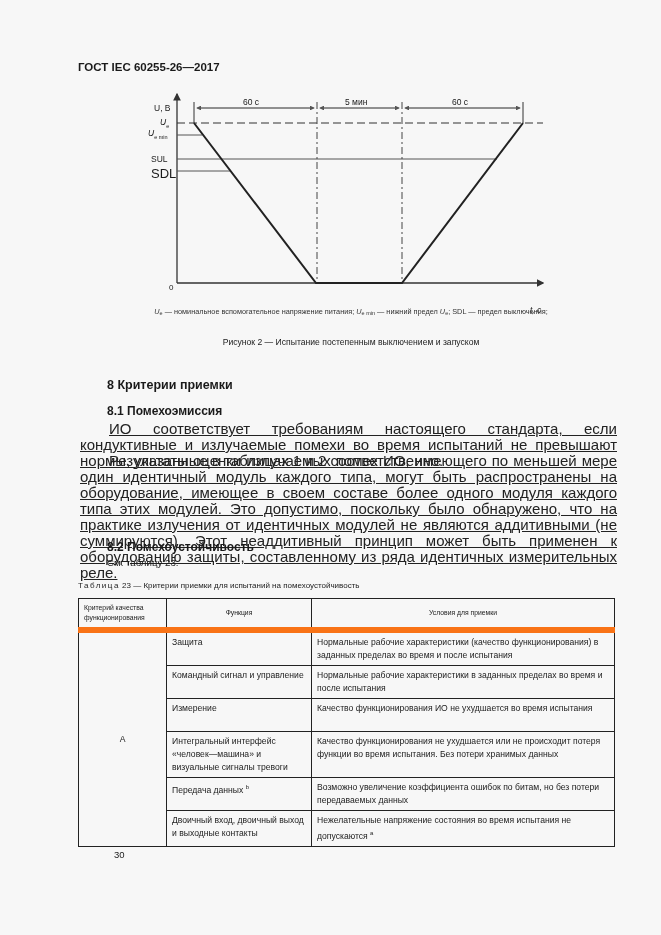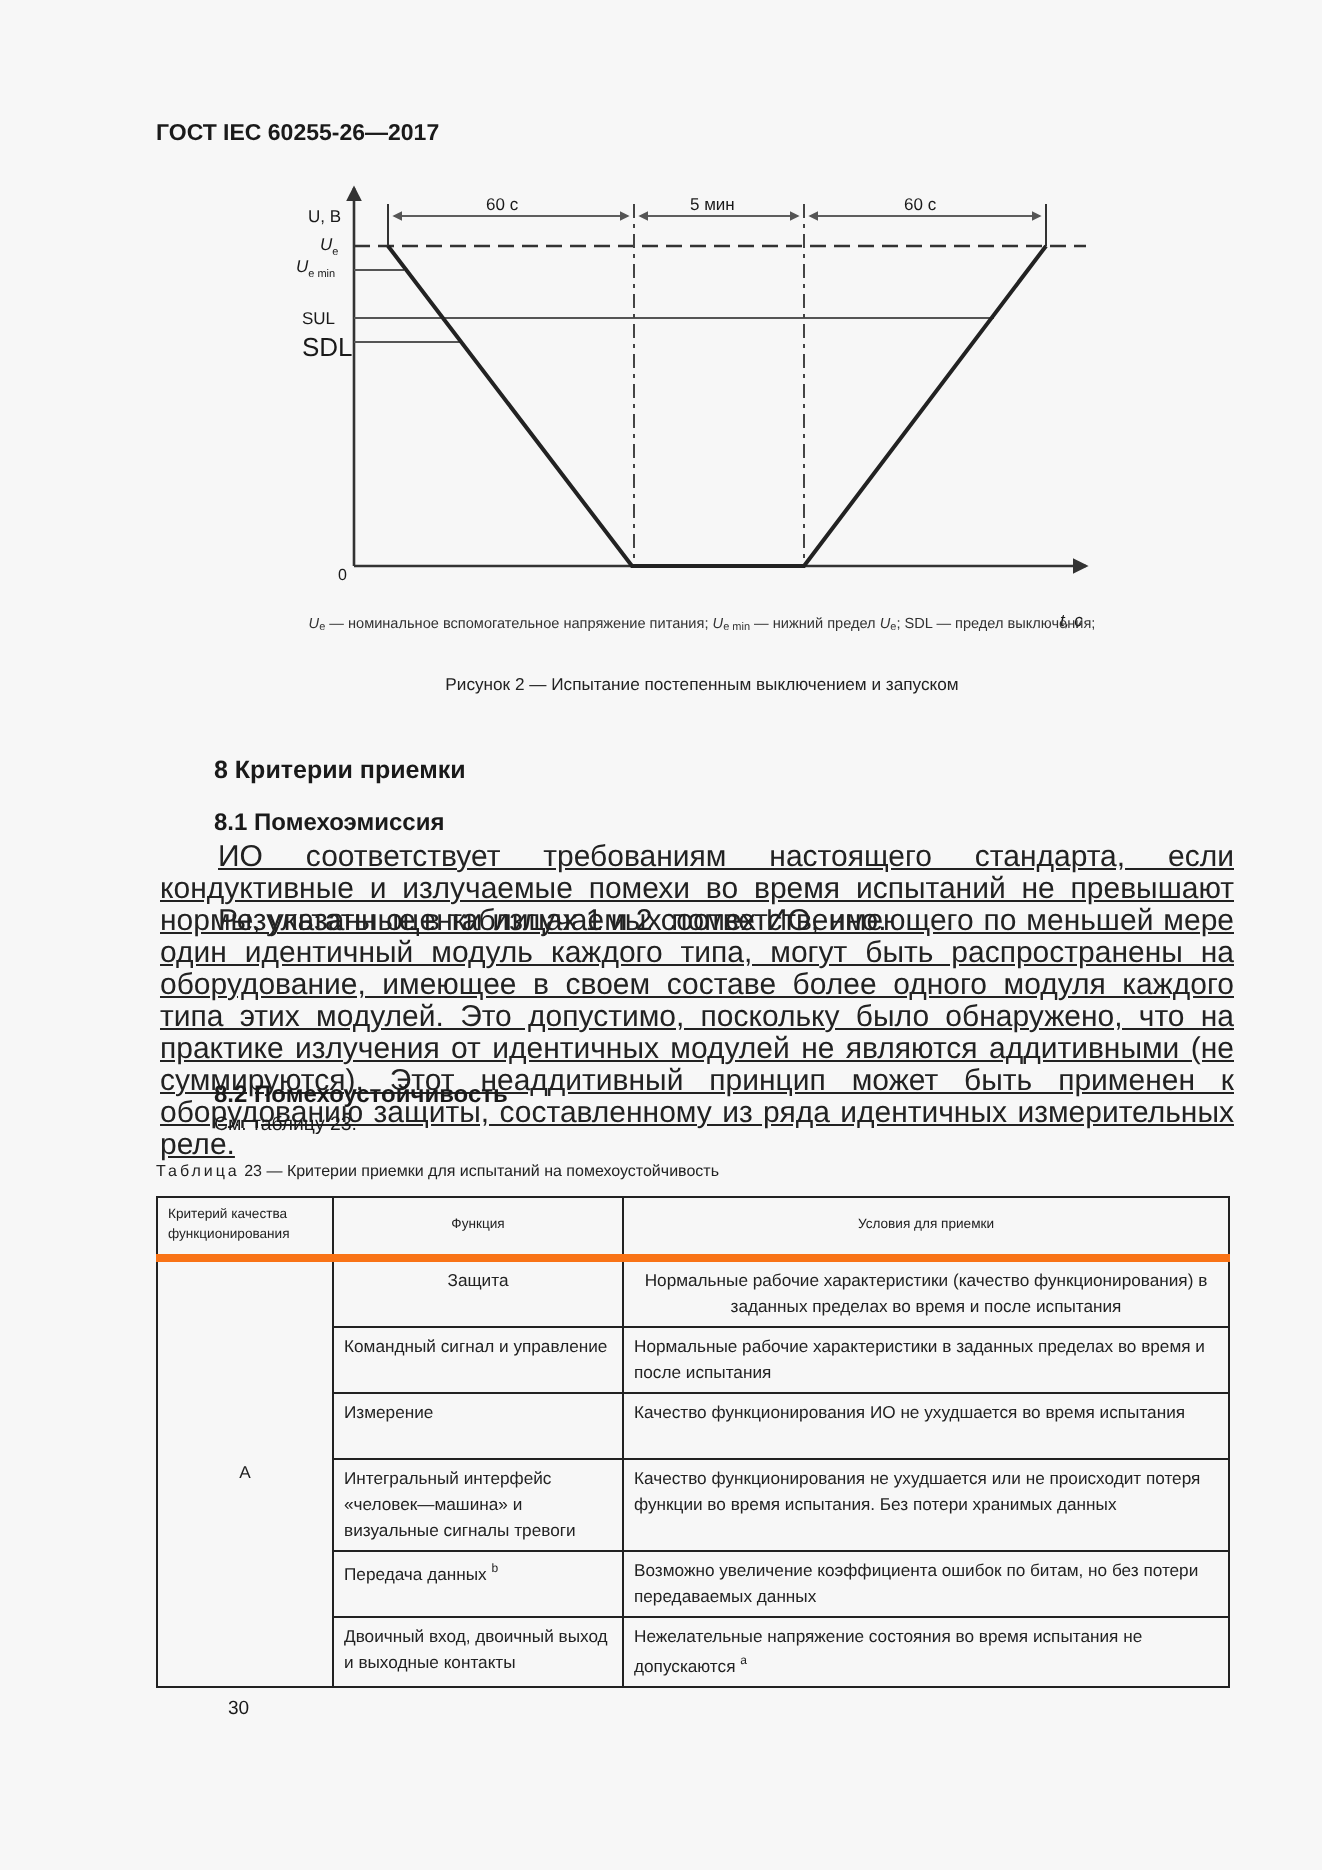--- a/index.html
+++ b/index.html
@@ -16,21 +16,21 @@
   .h2 { left:107px; font-size:12px; font-weight:bold; }
   .para { left:80px; width:537px; font-size:15px; line-height:16px; text-align:justify; color:#222;text-decoration:underline; }
   .para .ind { display:inline-block; width:29px; }
   .note { left:107px; font-size:9.7px; }
   .tcap { left:78px; top:581px; font-size:8px; color:#222; }
   .tcap .sp { letter-spacing:1.5px; }
   table.t { position:absolute; left:78px; top:598px; width:537px; border-collapse:collapse; font-size:8.6px; color:#222; }
   table.t td, table.t th { border:1px solid #222; padding:3px 5px; vertical-align:top; line-height:13px; }
   table.t th { font-weight:normal; font-size:6.8px; vertical-align:middle; text-align:center; line-height:10px; height:22px; }
   table.t th.c1 { text-align:left; }
-  table.t tr.first td { border-top:4px solid #f97316;text-align:center; }
+  table.t tr.first td { border-top:6px solid #f97316; }
   table.t td.crit { text-align:center; vertical-align:middle; }
   table.t td sup { font-size:6px; }
   table.t { border-left:1px solid #222; }
   .pn { left:78px; top:849px; font-size:9.5px;margin-left:36px; }
 </style>
 </head>
 <body>
 
 <div class="abs hdr">ГОСТ IEC 60255-26—2017</div>
 

